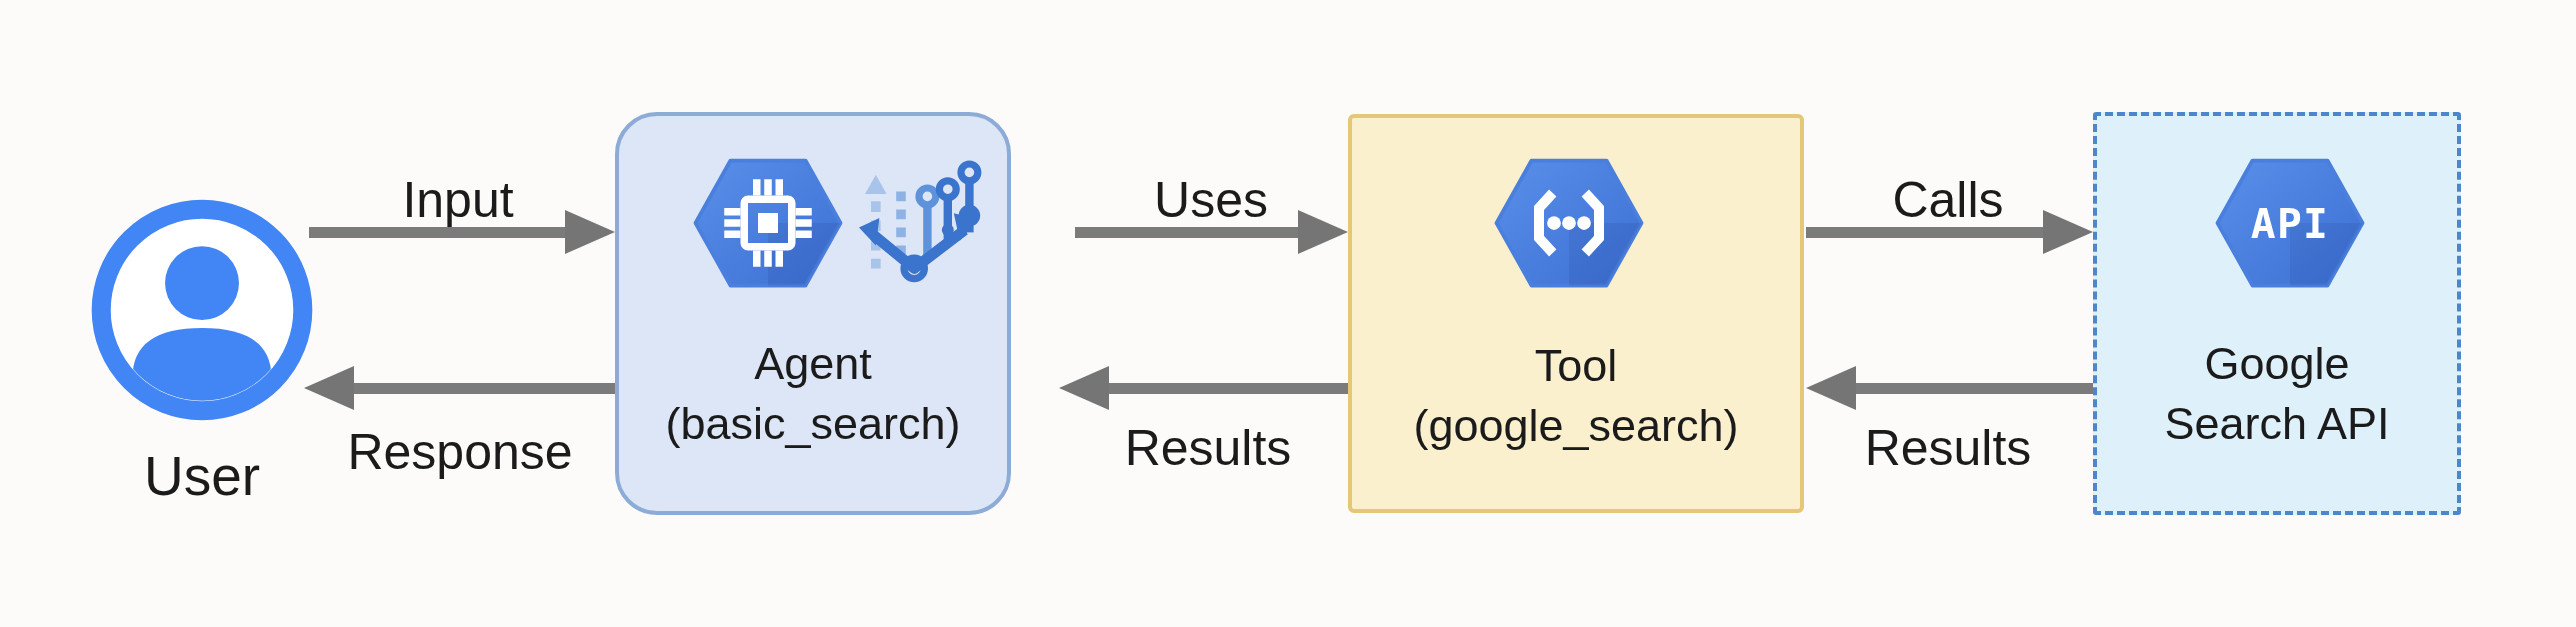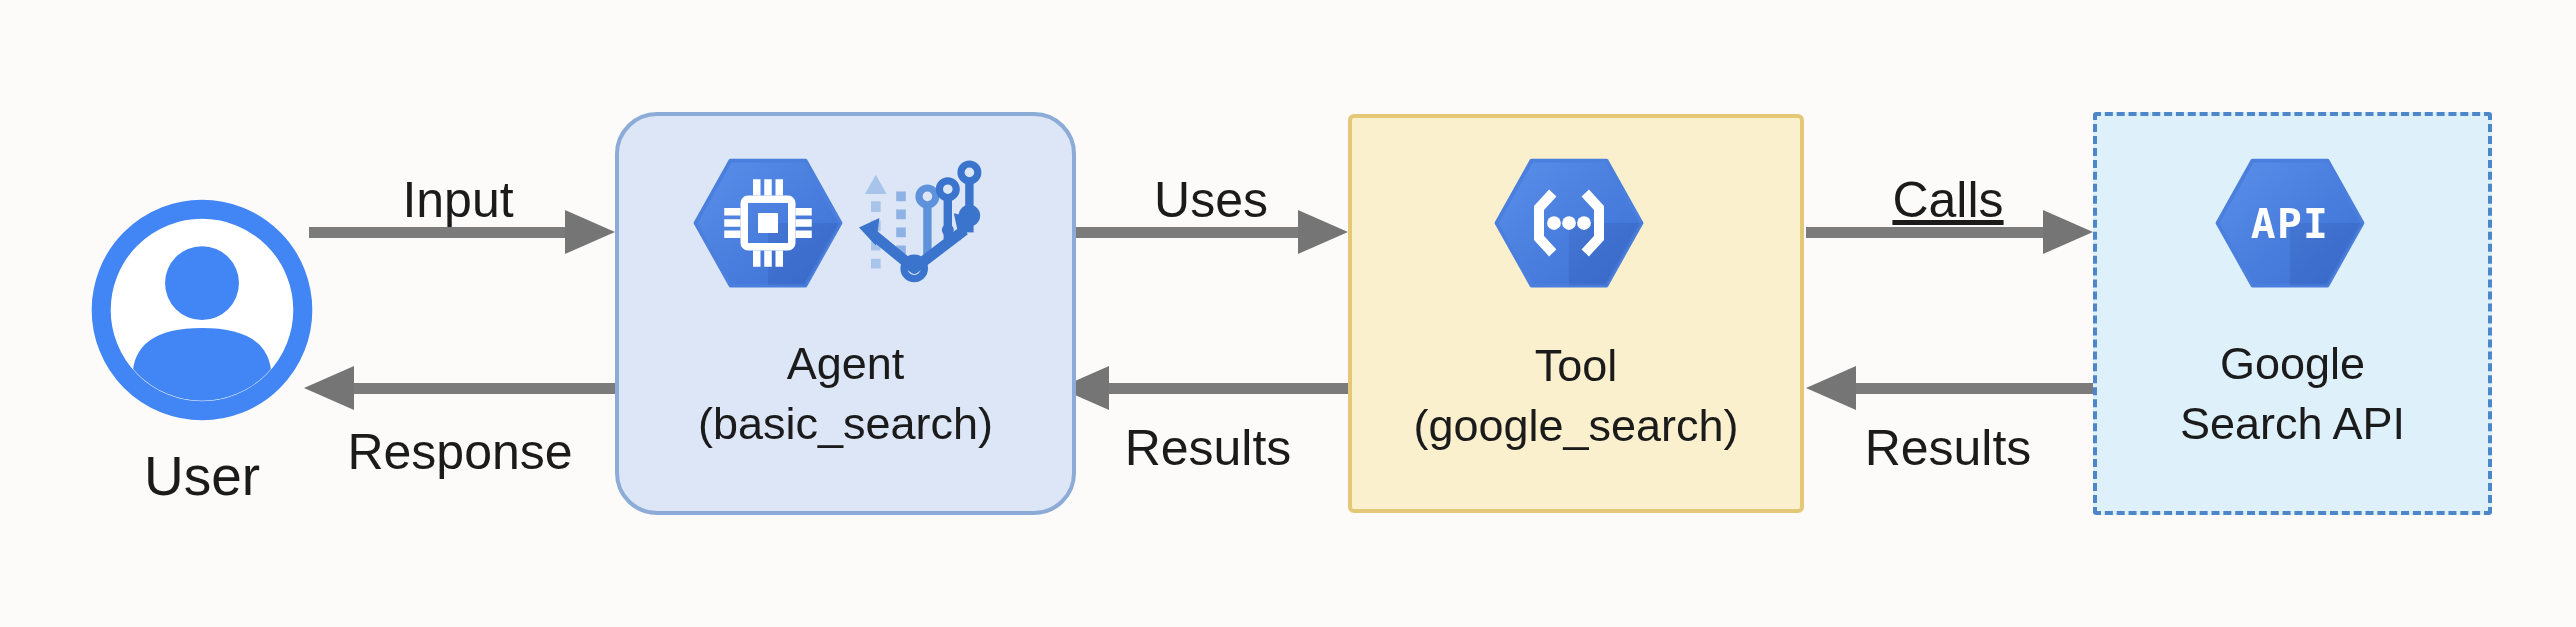--- a/index.html
+++ b/index.html
@@ -12,29 +12,29 @@
   
   .user-icon {position:absolute; left:90px; top:198px; width:224px; height:224px;}
   .user-label {
     position:absolute; left:202px; top:444px; transform:translateX(-50%);
     font-size:55px; white-space:nowrap;
   }
 
   
   .node {position:absolute; box-sizing:border-box;}
   .node-agent {
-    left:615px; top:112px; width:461px; height:403px;
+    left:615px; top:112px; width:396px; height:403px;
     background:#dce6f6; border:4.8px solid #8cabd6; border-radius:42px;
   }
   .node-tool {
     left:1348px; top:114px; width:456px; height:399px;
     background:#faf0cd; border:4.8px solid #e4c878; border-radius:6px;
   }
   .node-api {
-    left:2093px; top:112px; width:399px; height:403px;
+    left:2093px; top:112px; width:368px; height:403px;
     background:#def0fa; border:4.8px dashed #4d87c9; border-radius:3.2px;
   }
   .node-title {
     position:absolute; left:0; right:0; top:222px; text-align:center;
     font-size:45px; white-space:nowrap;
   }
   .node-subtitle {
     position:absolute; left:0; right:0; top:282px; text-align:center;
     font-size:45px; white-space:nowrap;
   }
@@ -68,21 +68,21 @@
   #hd-results1 {left:1059px; top:366px;}
   #ln-results2 {left:1856px; top:383px; width:239px;}
   #hd-results2 {left:1806px; top:366px;}
 
   .edge-label {
     position:absolute; transform:translateX(-50%);
     font-size:50px; white-space:nowrap;
   }
   #lbl-input    {left:458px;  top:171px;}
   #lbl-uses     {left:1211px; top:171px;}
-  #lbl-calls    {left:1948px; top:171px;text-decoration:underline;}
+  #lbl-calls    {left:1948px; top:171px;}
   #lbl-response {left:460px;  top:423px;}
   #lbl-results1 {left:1208px; top:419px;}
   #lbl-results2 {left:1948px; top:419px;}
 
   .api-glyph {
     font-family:"DejaVu Sans Mono", monospace; font-weight:bold;
   }
 </style>
 </head>
 <body>

